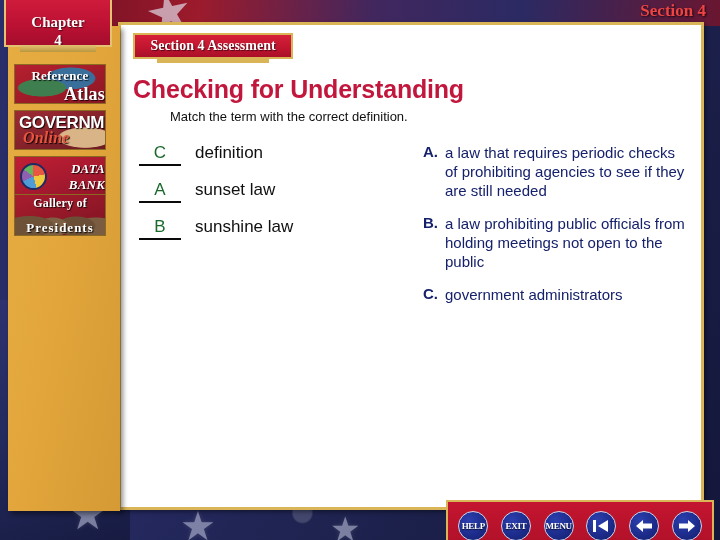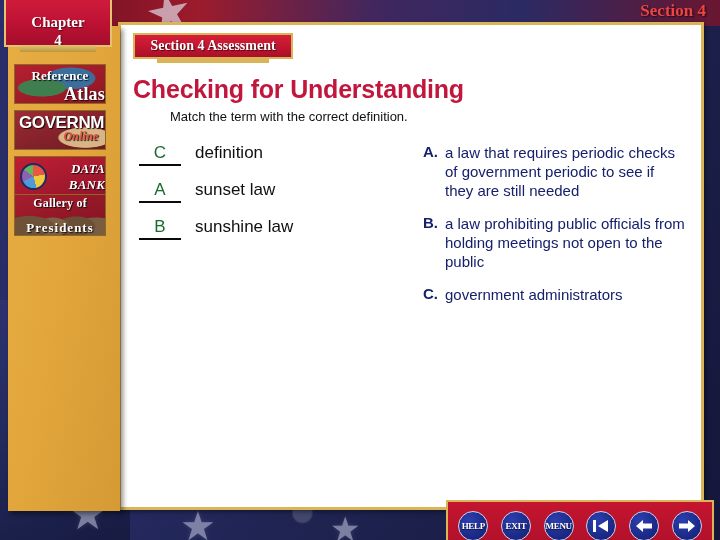--- a/index.html
+++ b/index.html
@@ -136,21 +136,21 @@
     top: 84px; height: 40px;
     background:
       radial-gradient(ellipse at 78% 70%, #d8b487 0 26%, transparent 28%),
       linear-gradient(160deg, #9d2a33 0%, #6f1b24 100%);
   }
   #btn-gov .l1 {
     top: 2px; font-size: 17px; text-align: left; padding-left: 4px;
     font-family: "Liberation Sans", sans-serif; letter-spacing: -0.4px;
   }
   #btn-gov .l2 {
-    top: 18px; font-size: 12px; text-align: center; padding-left: 21px;
+    top: 18px; font-size: 16px; text-align: left; padding-left: 8px;
     font-family: "Liberation Serif", serif; font-style: italic; color: #e8553f;
   }
 
   
   #btn-data {
     top: 130px; height: 40px;
     background: linear-gradient(160deg, #c01f35 0%, #93152a 100%);
   }
   .pie {
     position: absolute;
@@ -376,21 +376,21 @@
       </div>
       <div class="term-row">
         <div class="term-answer">B</div>
         <div class="term-name">sunshine law</div>
       </div>
     </div>
 
     <div class="definitions">
       <div class="def-row">
         <div class="def-letter">A.</div>
-        <div class="def-text">a law that requires periodic checks of government periodic to see if they are still needed</div>
+        <div class="def-text">a law that requires periodic checks of prohibiting agencies to see if they are still needed</div>
       </div>
       <div class="def-row">
         <div class="def-letter">B.</div>
         <div class="def-text">a law prohibiting public officials from holding meetings not open to the public</div>
       </div>
       <div class="def-row">
         <div class="def-letter">C.</div>
         <div class="def-text">government administrators</div>
       </div>
     </div>

